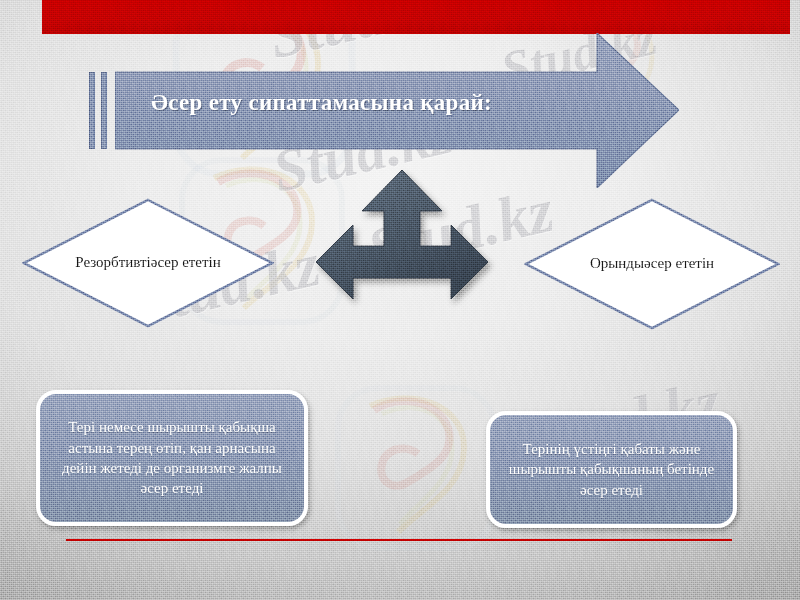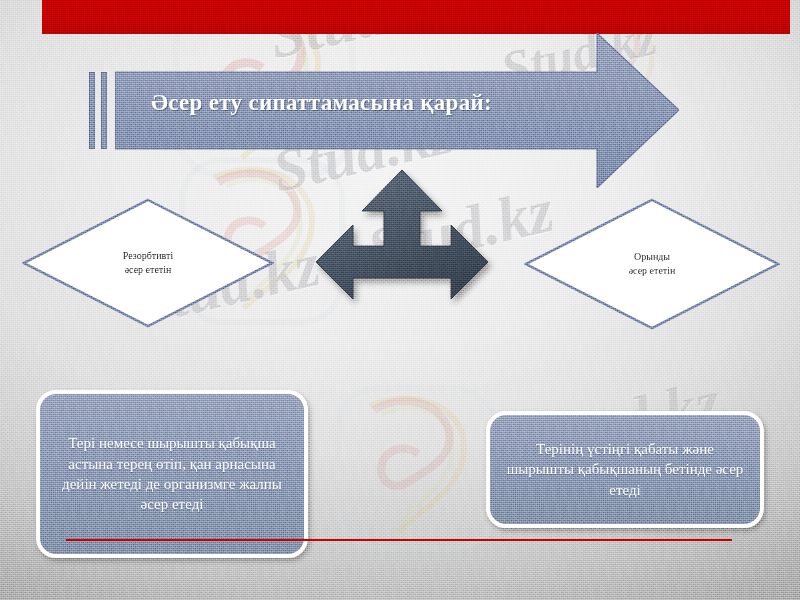--- a/index.html
+++ b/index.html
@@ -137,26 +137,26 @@
   .diamond {
     position: absolute;
   }
   .diamond-label {
     position: absolute;
     left: 0;
     top: 0;
     width: 100%;
     height: 100%;
     display: flex;
-    flex-direction: column;
+    flex-direction: row;
     align-items: center;
     justify-content: center;
     color: #151515;
     font-family: "Liberation Serif", serif;
-    font-size: 10px;
+    font-size: 15px;
     line-height: 1.45;
     text-align: center;
     pointer-events: none;
   }
   #diamond-left  { left: 22px;  top: 198px; width: 252px; height: 130px; }
   #diamond-right { left: 524px; top: 198px; width: 256px; height: 132px; text-decoration: underline; }
 
   
   .info-box {
     position: absolute;
@@ -169,22 +169,22 @@
     align-items: center;
     justify-content: center;
     color: #ffffff;
     font-family: "Liberation Serif", serif;
     font-size: 15px;
     line-height: 1.36;
     text-align: center;
     padding: 6px 12px;
     text-shadow: 0 1px 1px rgba(50,58,80,.45);
   }
-  #info-box-left  { left: 36px;  top: 390px; width: 272px; height: 168px; }
-  #info-box-right { left: 486px; top: 411px; width: 278px; height: 117px; }
+  #info-box-left  { left: 36px;  top: 390px; width: 272px; height: 136px; }
+  #info-box-right { left: 486px; top: 411px; width: 251px; height: 117px; }
 </style>
 </head>
 <body>
 
 <div id="slide">
 
   <svg class="wm-logo" style="left:150px; top:-18px;" width="240" height="215" viewBox="0 0 240 215">
     <g fill="none" stroke-width="3">
       <rect x="26" y="16" width="176" height="176" rx="44" stroke="#cfd8e0" stroke-width="7" opacity=".55"></rect>
       <path d="M60 36 C110 10 170 34 168 84 C166 130 118 150 92 176" stroke="#d7b24a" stroke-width="6" opacity=".5"></path>

